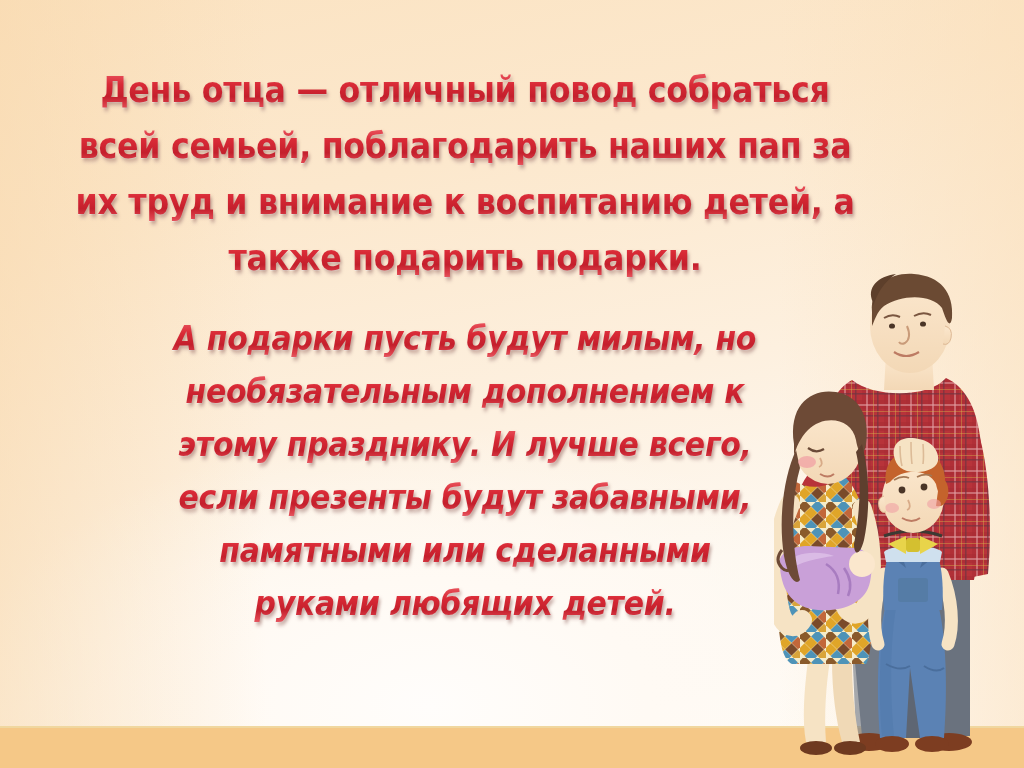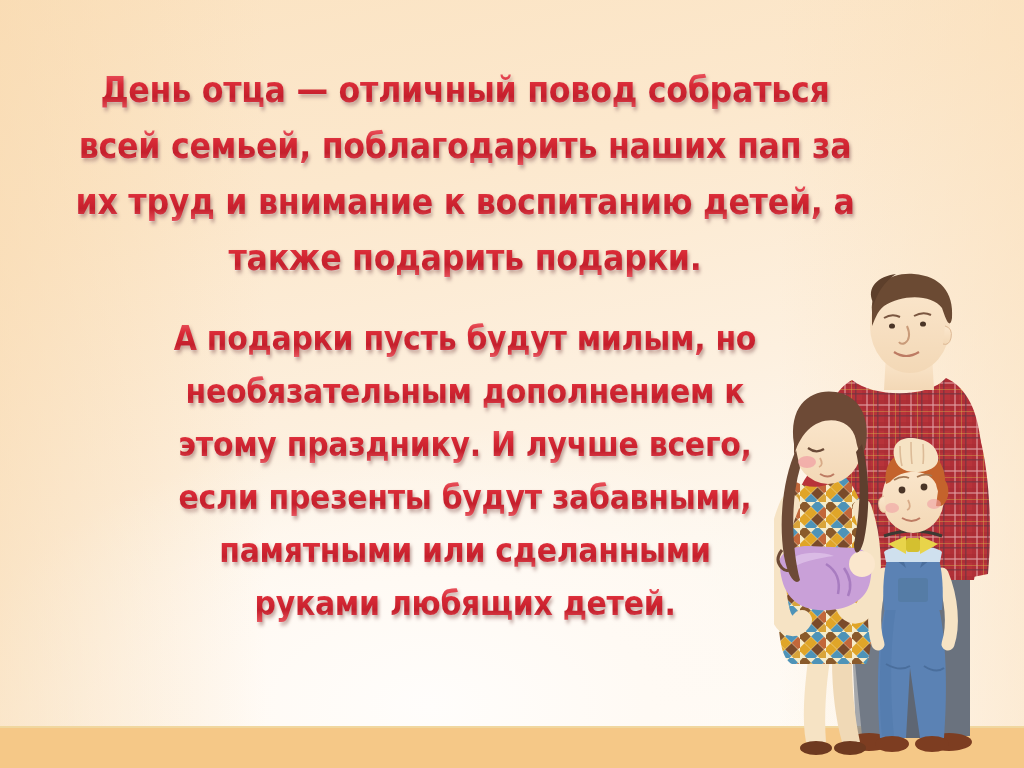--- a/index.html
+++ b/index.html
@@ -54,21 +54,21 @@
     left: 0;
     top: 62px;
     width: 930px;
     text-align: center;
     z-index: 6;
   }
   .para {
     margin: 0;
     padding: 0;
   }
-  .para + .para { margin-top: 26px; }
+  .para + .para { margin-top: 26px; font-style: italic; }
 
   .line {
     display: block;
     font-family: "DejaVu Sans", "Liberation Sans", sans-serif;
     font-weight: bold;
     font-size: 36px;
     line-height: 56px;
     letter-spacing: -0.3px;
     transform: scaleX(0.88);
     transform-origin: center center;

